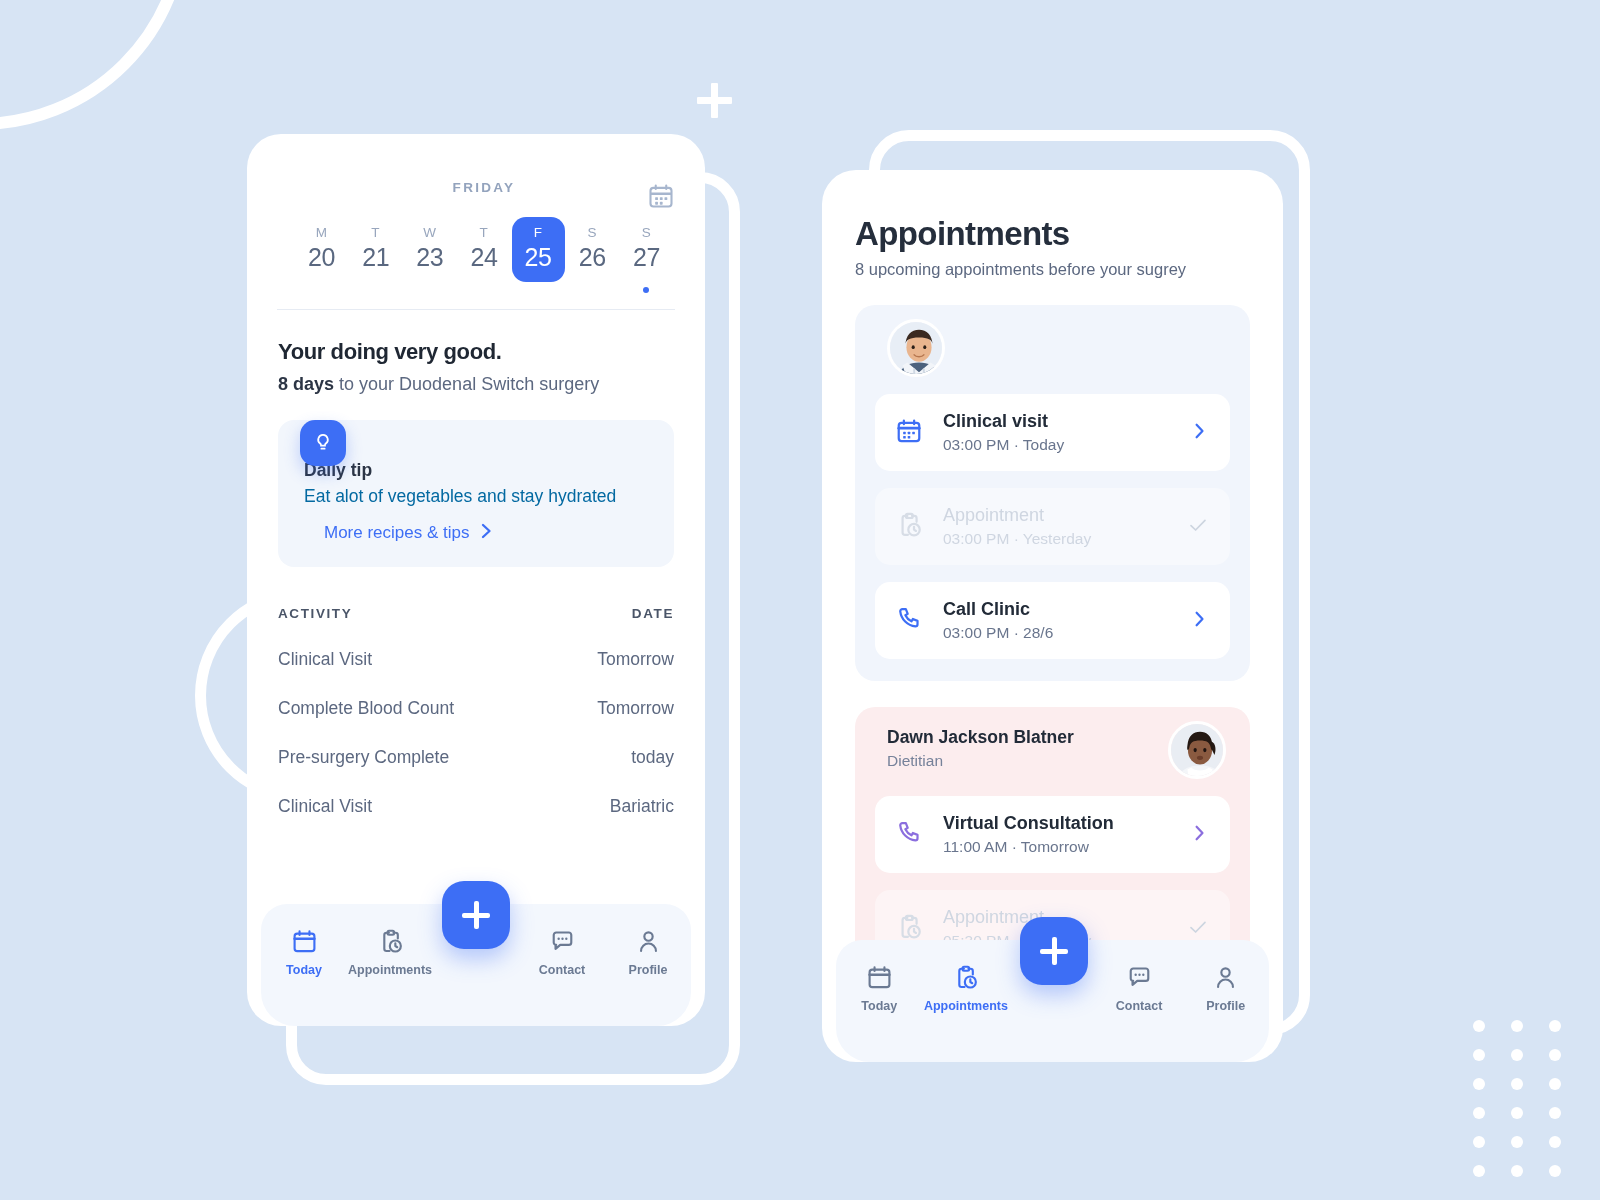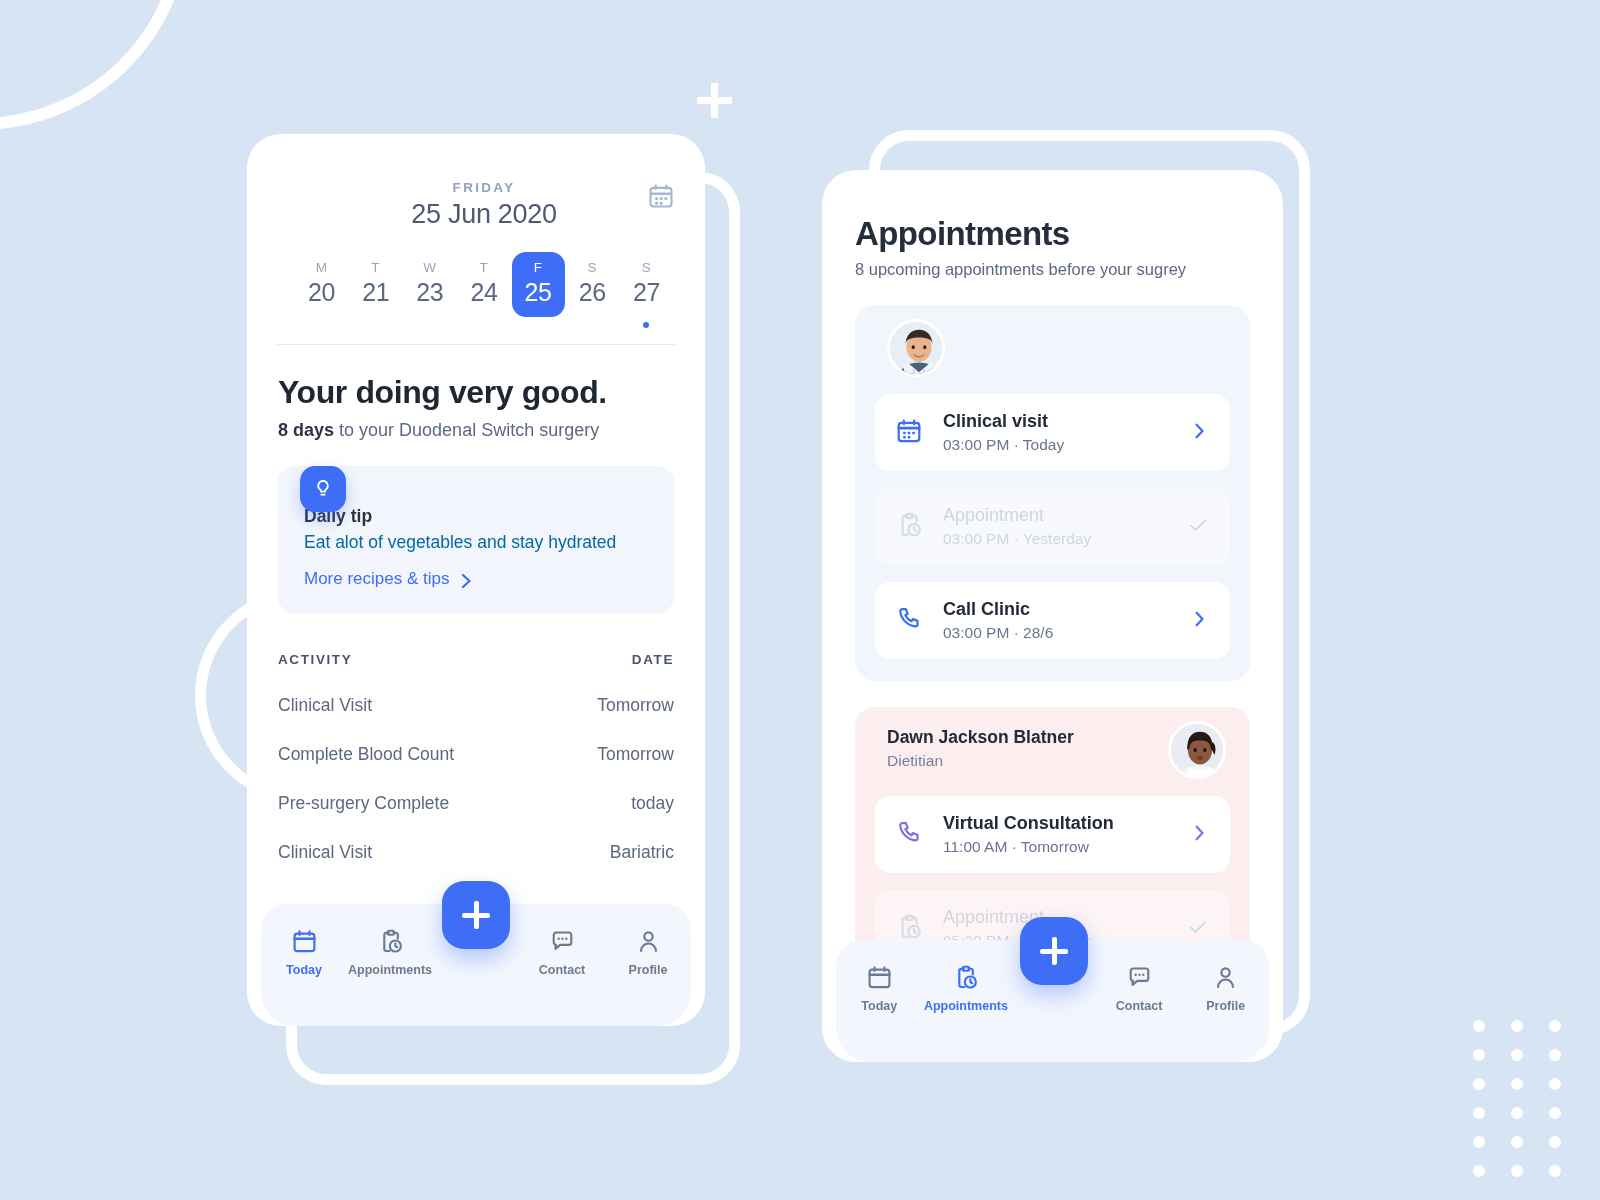--- a/index.html
+++ b/index.html
@@ -73,42 +73,42 @@
   .day.active .dow { color:#ffffff; }
   .day.active .dnum { color:#ffffff; }
   .day .dot {
     position:absolute; bottom:-11px; left:50%; margin-left:-3px;
     width:6px; height:6px; border-radius:50%; background:#3d6ef5;
   }
   .divider { height:1px; background:#e6ebf3; margin:27px 30px 0 30px; }
 
   .l-body { padding:0 31px; }
   .headline {
-    font-size:32px; font-weight:700; color:#1f2733; margin-top:29px;
+    font-size:22px; font-weight:700; color:#1f2733; margin-top:29px;
     letter-spacing:-0.4px;
   }
   .subline { font-size:18px; color:#5c6880; margin-top:9px; }
   .subline b { color:#2c3545; font-weight:700; }
 
   .tipwrap { margin-top:25px; position:relative; }
   .tip-badge {
     position:absolute; left:22px; top:0; width:46px; height:46px;
     background:#3d6ef5; border-radius:15px; display:flex;
     align-items:center; justify-content:center;
     box-shadow:0 7px 16px rgba(61,110,245,.30); z-index:2;
   }
   .tip-card {
     margin-top:23px; background:#f2f6fc; border-radius:16px;
     padding:40px 26px 24px 26px;
   }
   .tip-title { font-size:17.5px; font-weight:700; color:#2c3545; }
   .tip-text { font-size:17.5px; color:#0369a1; line-height:1.55; margin-top:2px; }
   .tip-link {
     margin-top:13px; font-size:17px; color:#3d6ef5; display:flex;
-    align-items:flex-end; gap:11px;
+    align-items:flex-start; gap:11px;margin-left:20px;
   }
 
   .act-head {
     display:flex; justify-content:space-between; margin-top:39px;
     font-size:13.5px; font-weight:700; letter-spacing:1.6px; color:#4a5568;
   }
   .act-row {
     display:flex; justify-content:space-between; margin-top:28px;
     font-size:17.5px; color:#5c6880;
   }
@@ -189,21 +189,20 @@
     <i style="left: 76px; top: 116px;"></i>
     <i style="left: 0px; top: 145px;"></i>
     <i style="left: 38px; top: 145px;"></i>
     <i style="left: 76px; top: 145px;"></i>
   </div>
 
 <div class="phone phone-left">
 
   <div class="l-head">
     <div class="l-dayname">FRIDAY</div>
-    <div class="l-date">25 Jun 2020</div>
     <div class="cal-btn">
       <svg width="28" height="28" viewBox="0 0 24 24" fill="none" stroke="#a7b6ce" stroke-width="1.8">
         <rect x="3" y="5" width="18" height="16" rx="2.5"></rect>
         <path d="M3 10h18" stroke-width="2.2"></path>
         <path d="M7.5 3v3M16.5 3v3" stroke-linecap="round"></path>
         <g fill="#a7b6ce" stroke="none">
           <rect x="7" y="13" width="2.4" height="2.4" rx=".5"></rect>
           <rect x="11" y="13" width="2.4" height="2.4" rx=".5"></rect>
           <rect x="15" y="13" width="2.4" height="2.4" rx=".5"></rect>
           <rect x="7" y="17" width="2.4" height="2.4" rx=".5"></rect>

